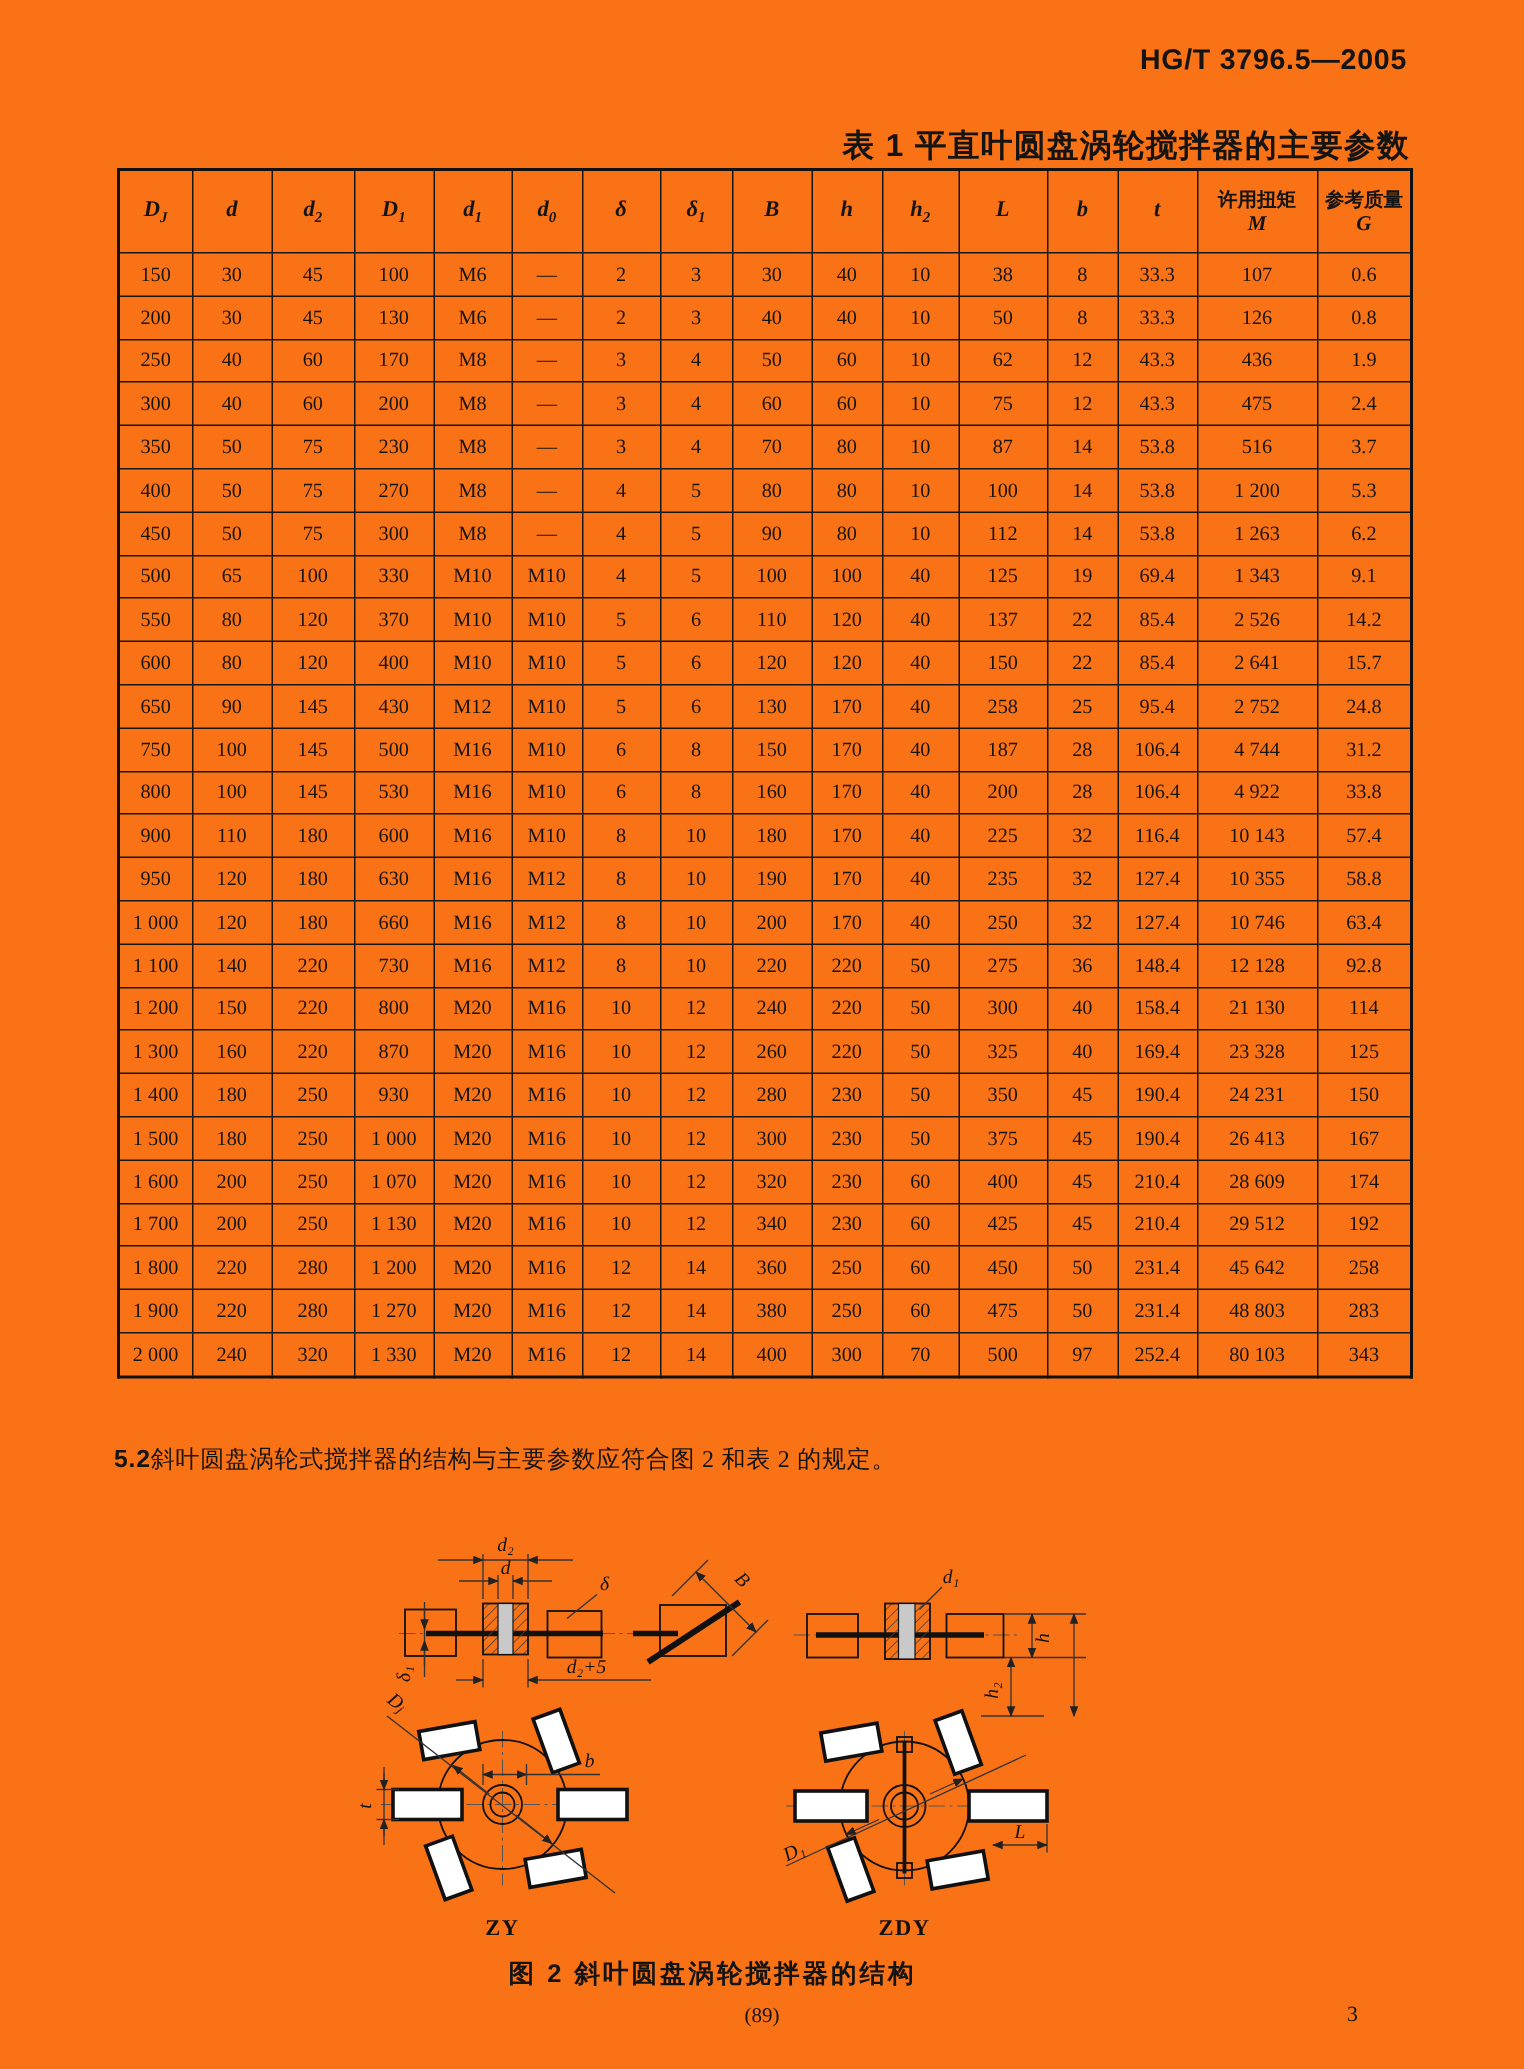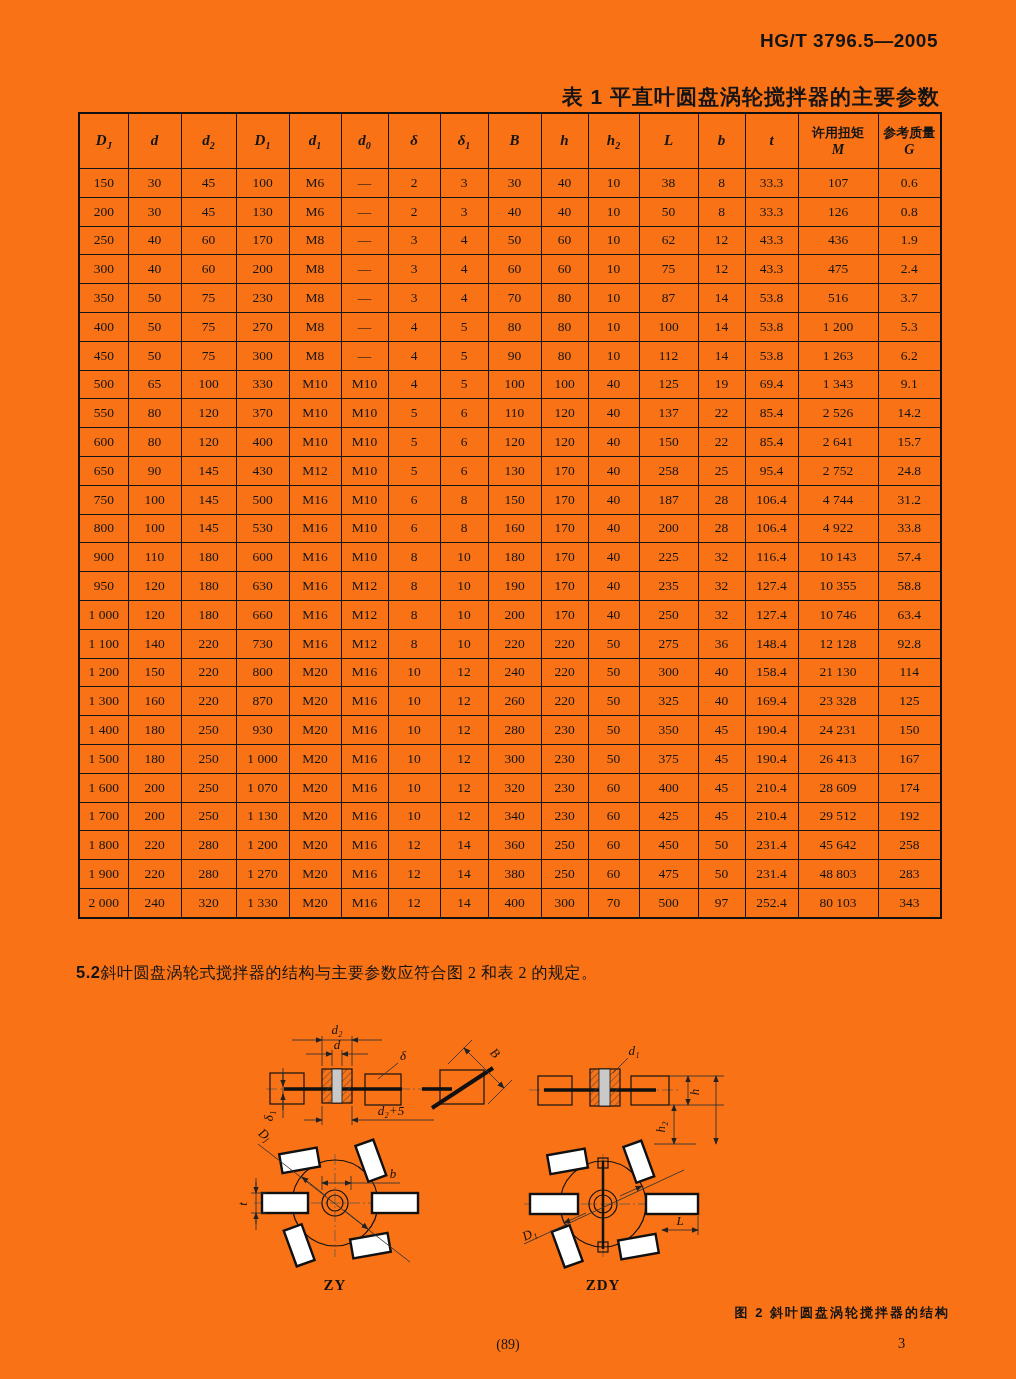--- a/index.html
+++ b/index.html
@@ -15,22 +15,22 @@
                overflow:hidden;white-space:nowrap;}
   .params thead th{height:54px;font-weight:700;margin-top:32px;}
   .params th .sym{font-style:italic;font-family:"Liberation Serif",serif;font-size:15px;}
   .params th sub{font-size:10px;font-style:italic;}
   .params th .cn{font-size:13px;line-height:17px;display:block;}
   .params th .cn-sym{font-style:italic;font-size:14px;display:block;line-height:17px;}
   .params td{height:27.8px;font-size:13.5px;font-family:"Liberation Serif",serif;}
   .sec{position:absolute;top:963px;left:76px;width:880px;font-size:16px;letter-spacing:.5px;}
   .sec b{font-family:"Liberation Sans",sans-serif;font-size:16.5px;}
   .fig-wrap{position:absolute;left:226px;top:1006px;}
-  .fig-cap{position:absolute;top:1304px;left:0;width:950px;text-align:right;font-weight:700;
-           font-size:13px;letter-spacing:2px;font-family:"Liberation Sans",sans-serif;}
+  .fig-cap{position:absolute;top:1304px;left:0;width:950px;text-align:center;font-weight:700;
+           font-size:17px;letter-spacing:2px;font-family:"Liberation Sans",sans-serif;}
   .folio{position:absolute;top:1337px;left:0;width:1016px;text-align:center;font-size:14px;}
   .pageno{position:absolute;top:1335px;left:898px;font-size:14.5px;}
   
   .ln{stroke:#111;stroke-width:1.2;fill:none;}
   .bld{fill:#fff;stroke:#111;stroke-width:2.4;}
   .tk{stroke:#111;stroke-width:3.6;}
   .sl{stroke:#111;stroke-width:4;}
   .dim{stroke:#333;stroke-width:.9;fill:none;}
   .cl{stroke:#555;stroke-width:.7;fill:none;stroke-dasharray:11 3 2 3;}
   .lbl{font:italic 13px "Liberation Serif",serif;fill:#111;text-anchor:middle;}

